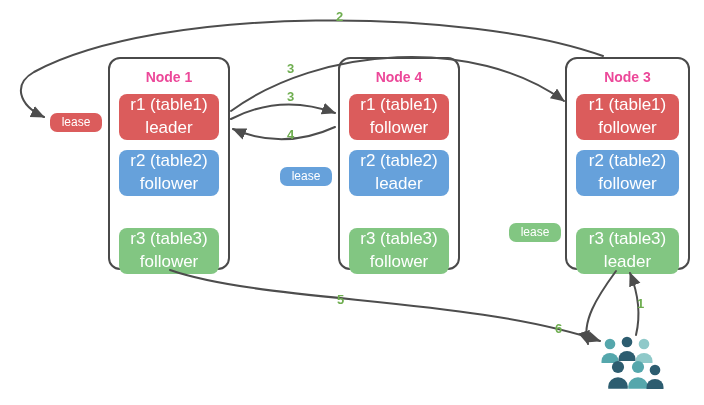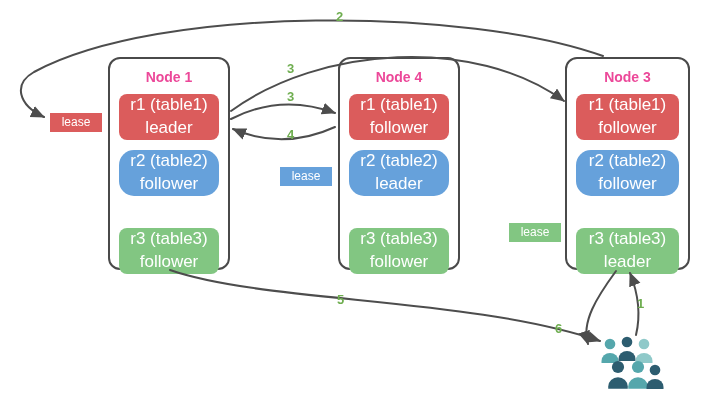--- a/index.html
+++ b/index.html
@@ -44,32 +44,32 @@
     line-height: 1.35;
     display: flex;
     flex-direction: column;
     align-items: center;
     justify-content: center;
     text-align: center;
     margin-bottom: 10px;
   }
   .replica:last-child { margin-bottom: 0; margin-top: 22px; }
   .c-red   { background: #DB5C5C; }
-  .c-blue  { background: #66A1DB; border-radius: 15px; }
+  .c-blue  { background: #66A1DB; }
   .c-green { background: #82C682; }
   .lease {
     position: absolute;
     box-sizing: border-box;
     width: 52px;
     height: 19px;
     line-height: 19px;
     text-align: center;
     color: #ffffff;
     font-size: 12px;
-    border-radius: 0;
+    border-radius: 7px;
     z-index: 3;
   }
   .step {
     position: absolute;
     color: #6FAE50;
     font-weight: 700;
     font-size: 13px;
     z-index: 5;
   }
   .users {

